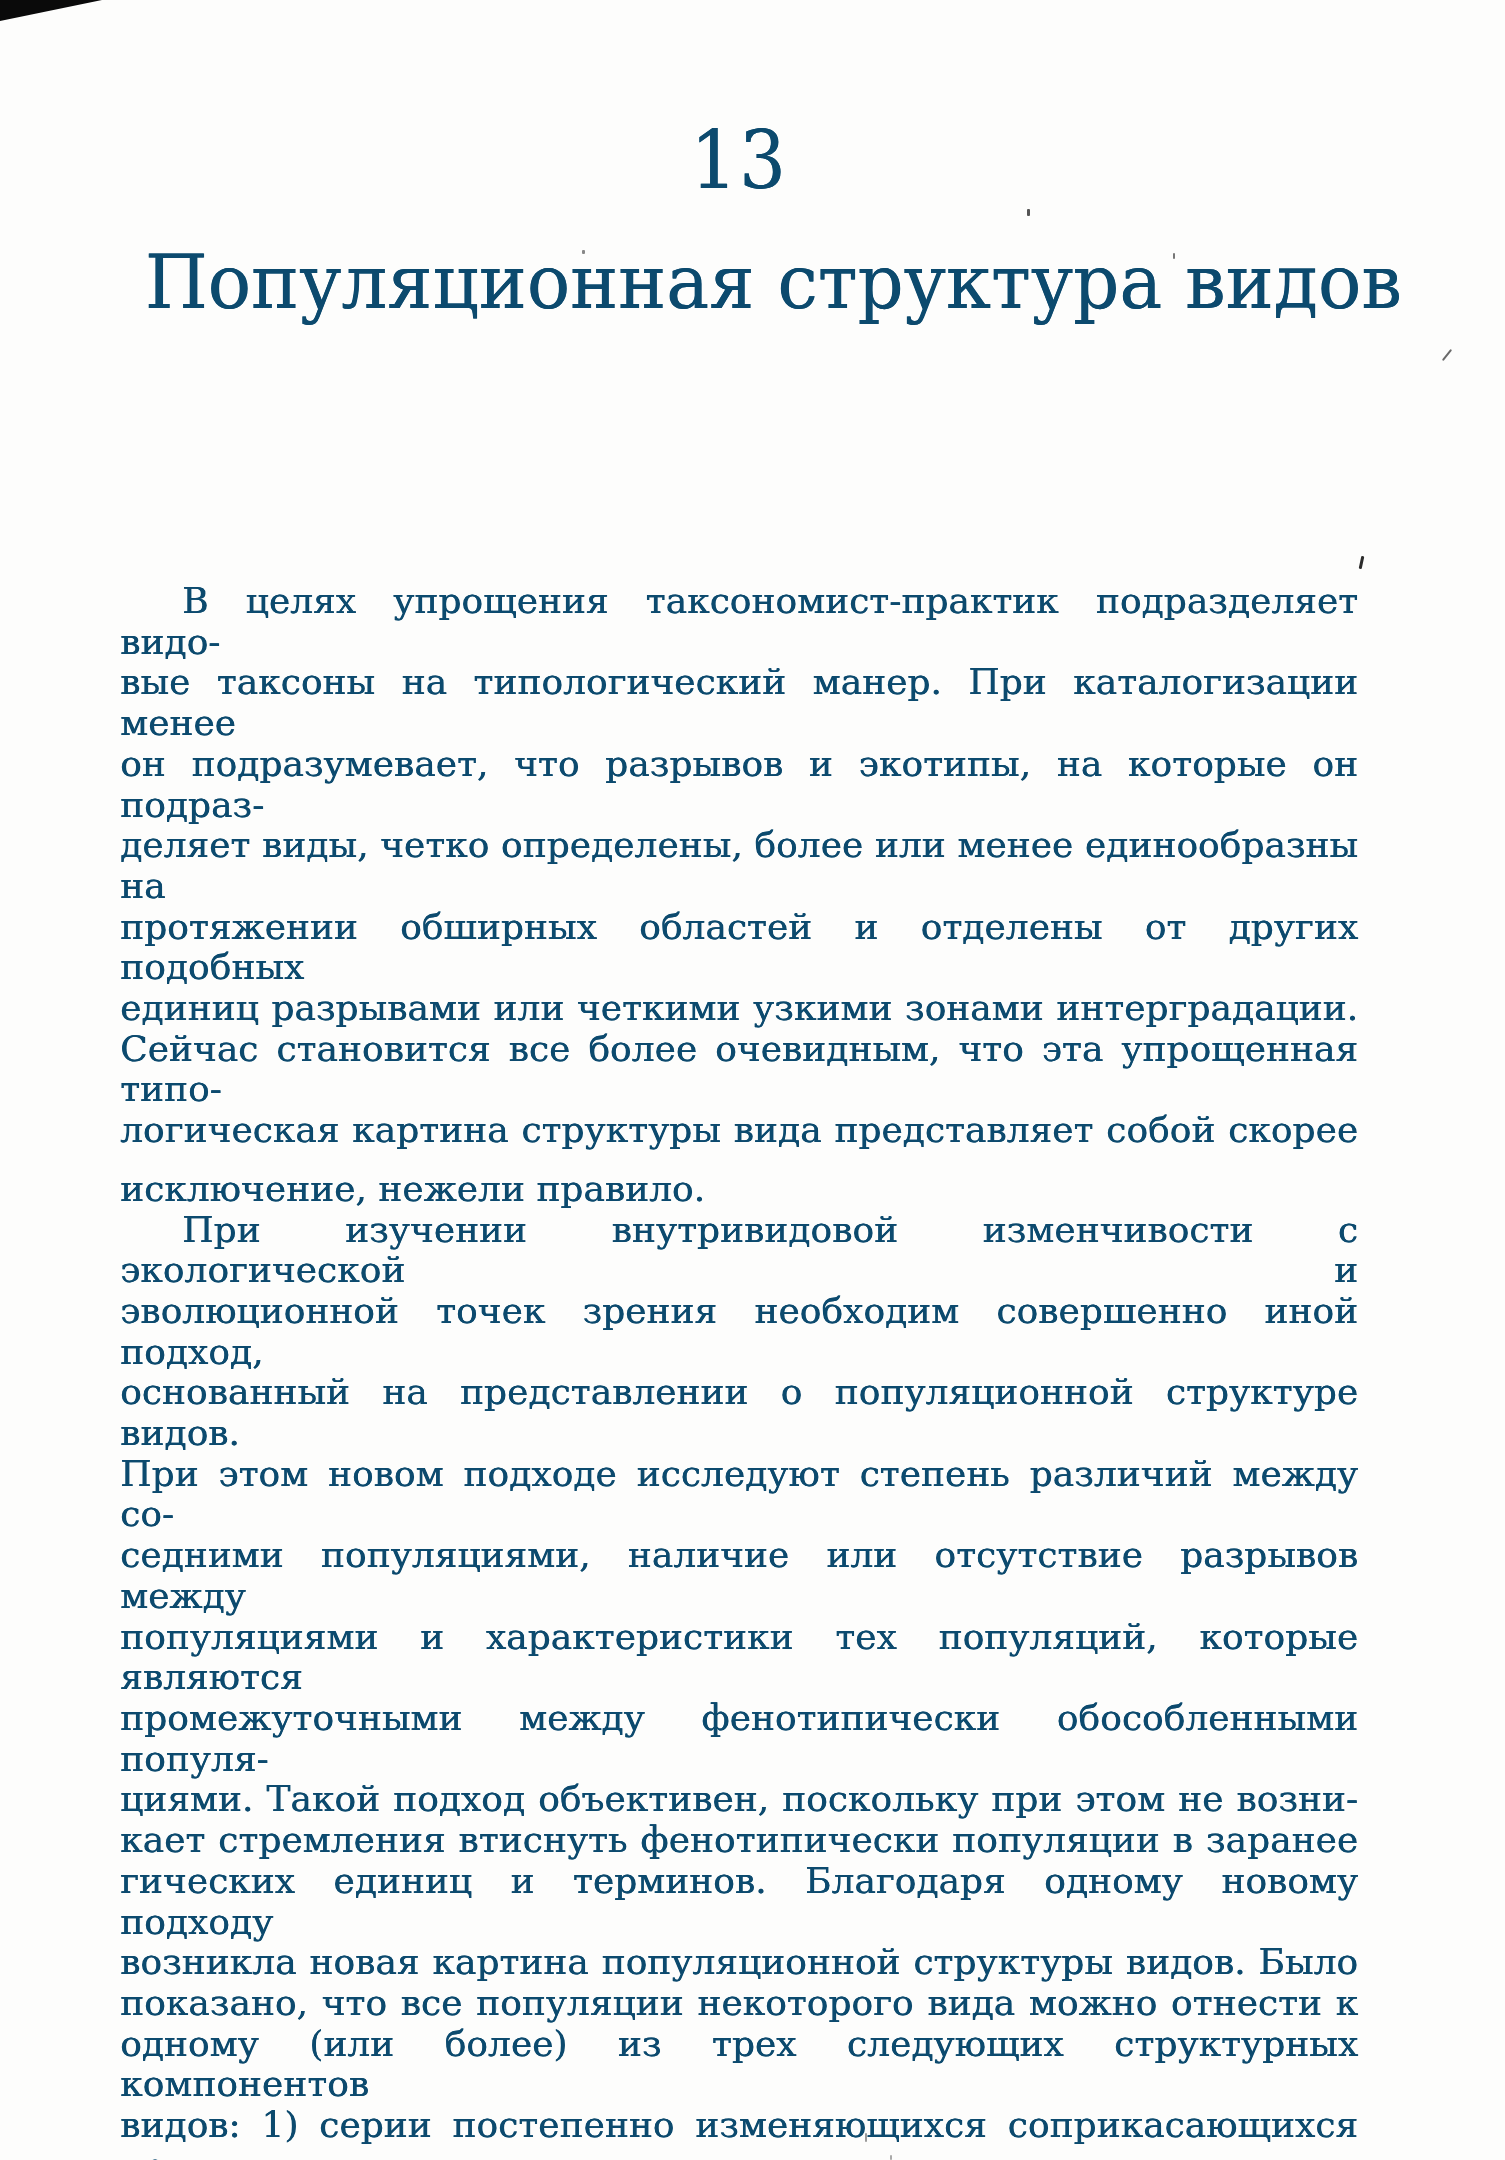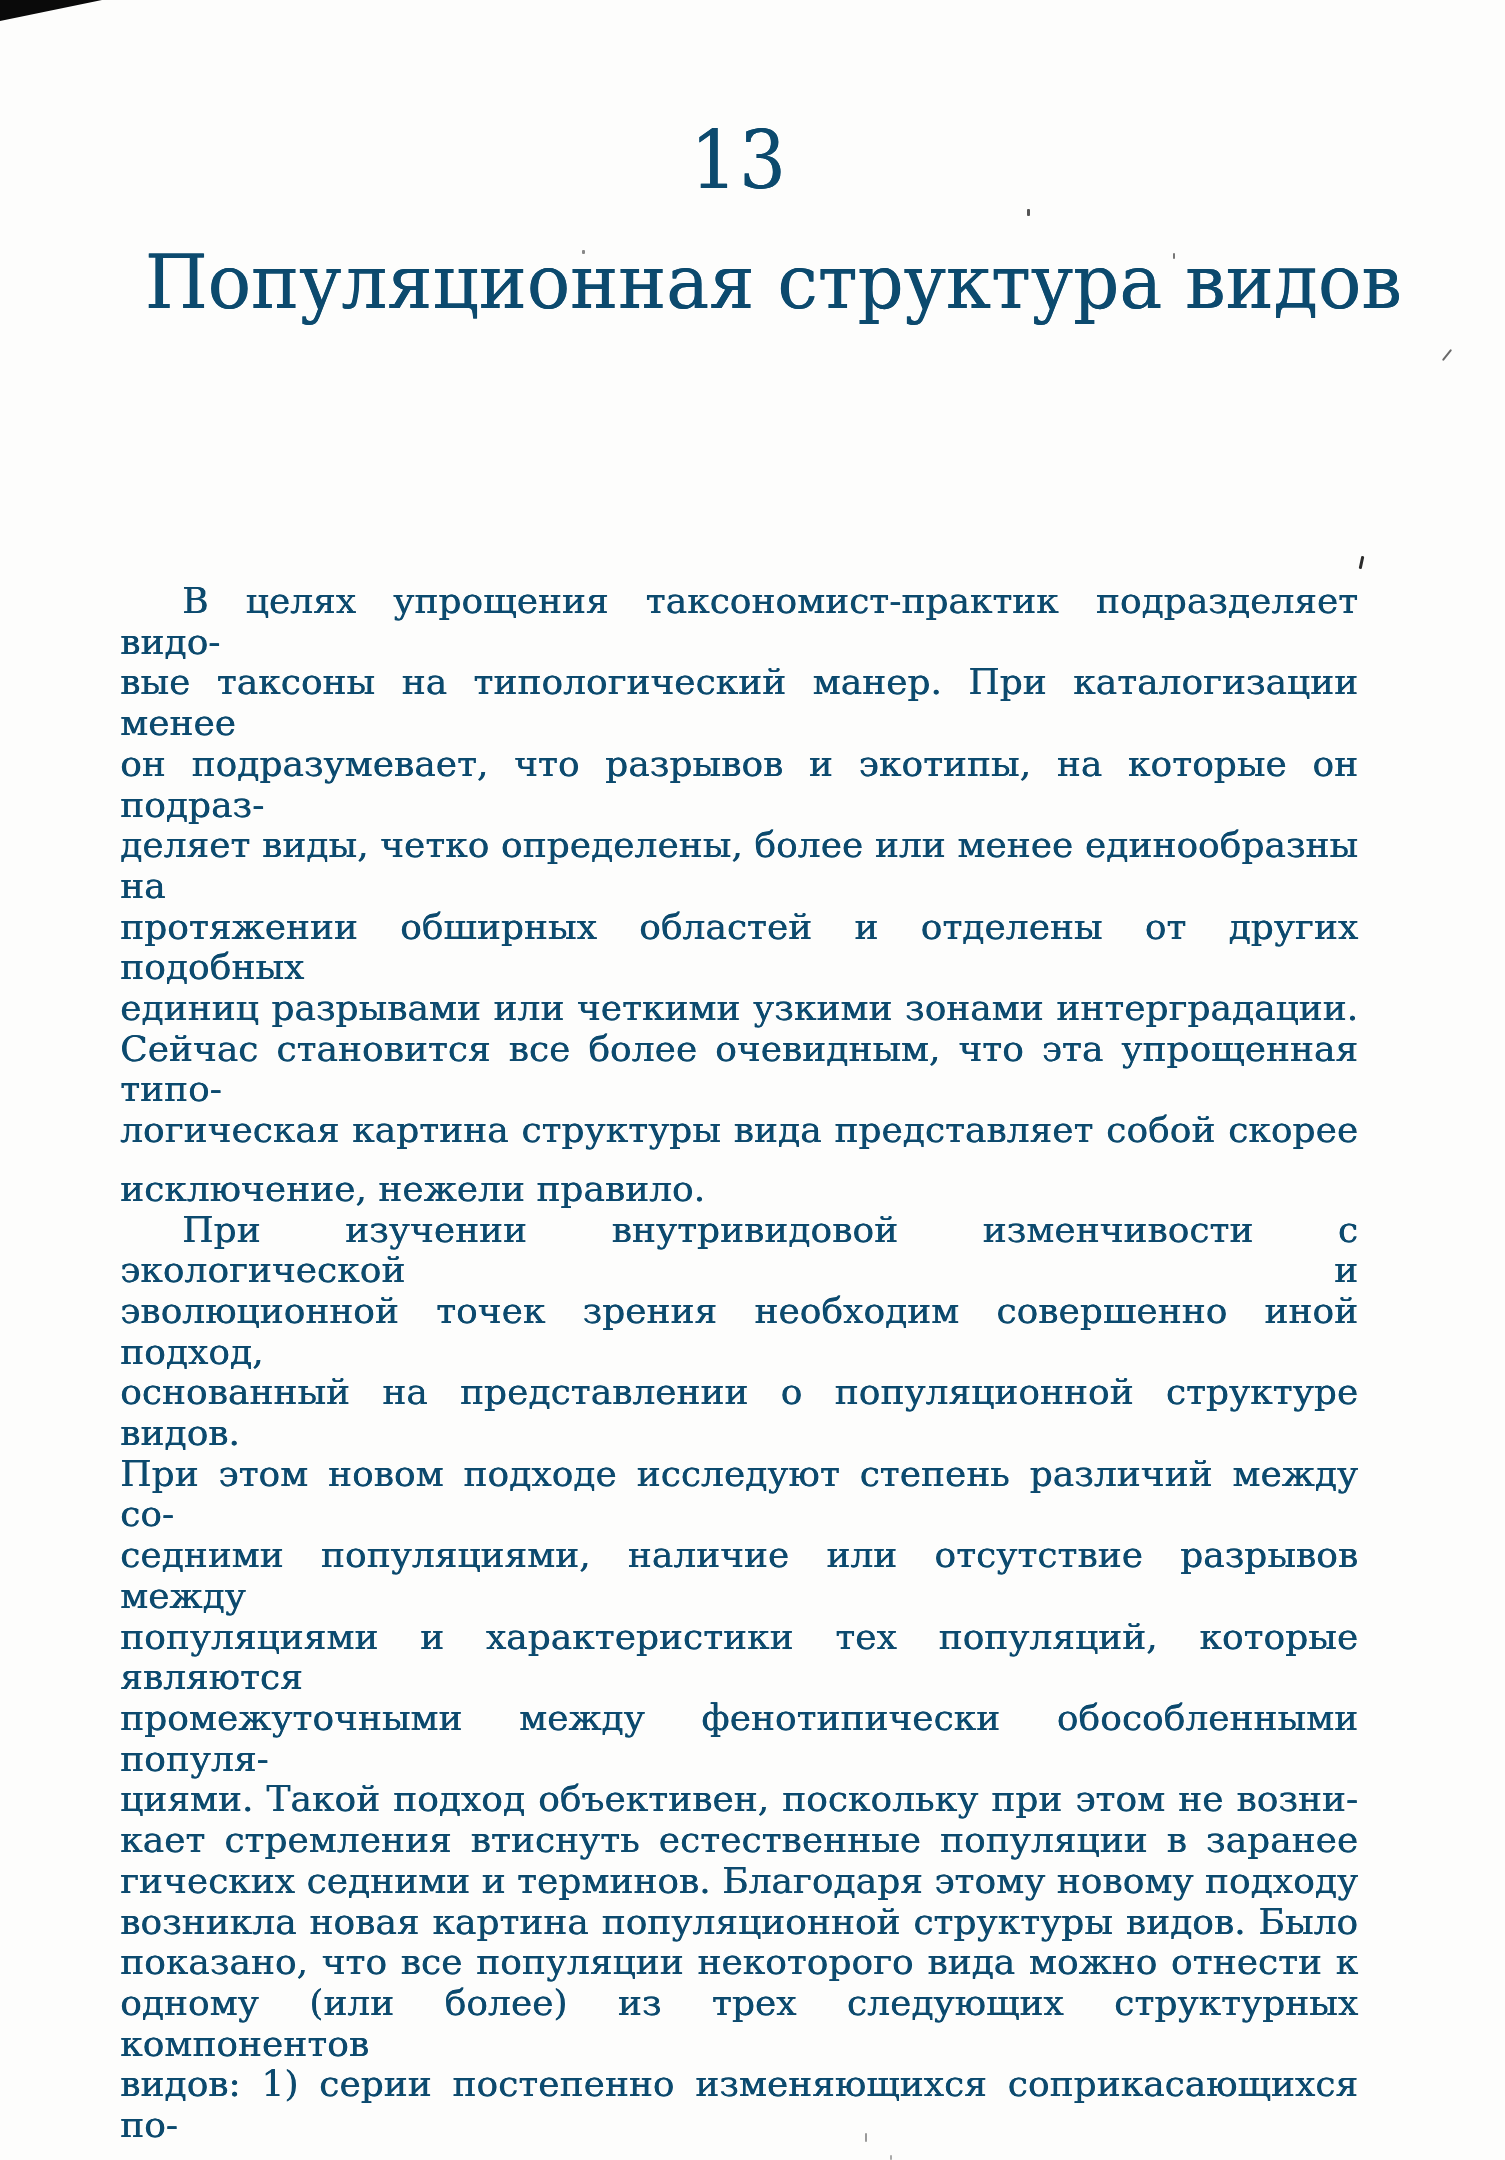--- a/index.html
+++ b/index.html
@@ -105,22 +105,22 @@
       </div>
       <div class="para">
         <div class="ln first">При изучении внутривидовой изменчивости с экологической и</div>
         <div class="ln">эволюционной точек зрения необходим совершенно иной подход,</div>
         <div class="ln">основанный на представлении о популяционной структуре видов.</div>
         <div class="ln">При этом новом подходе исследуют степень различий между со-</div>
         <div class="ln">седними популяциями, наличие или отсутствие разрывов между</div>
         <div class="ln">популяциями и характеристики тех популяций, которые являются</div>
         <div class="ln">промежуточными между фенотипически обособленными популя-</div>
         <div class="ln">циями. Такой подход объективен, поскольку при этом не возни-</div>
-        <div class="ln">кает стремления втиснуть естественные популяции в заранее</div>
-        <div class="ln">гических седними и терминов. Благодаря этому новому подходу</div>
+        <div class="ln">кает стремления втиснуть фенотипически популяции в заранее</div>
+        <div class="ln">гических единиц и терминов. Благодаря одному новому подходу</div>
         <div class="ln">возникла новая картина популяционной структуры видов. Было</div>
         <div class="ln">показано, что все популяции некоторого вида можно отнести к</div>
         <div class="ln">одному (или более) из трех следующих структурных компонентов</div>
         <div class="ln">видов: 1) серии постепенно изменяющихся соприкасающихся по-</div>
       </div>
     </div>
 
   <i class="speck tick-1"></i>
   <i class="speck tick-2"></i>
   <i class="speck dot-1"></i>

